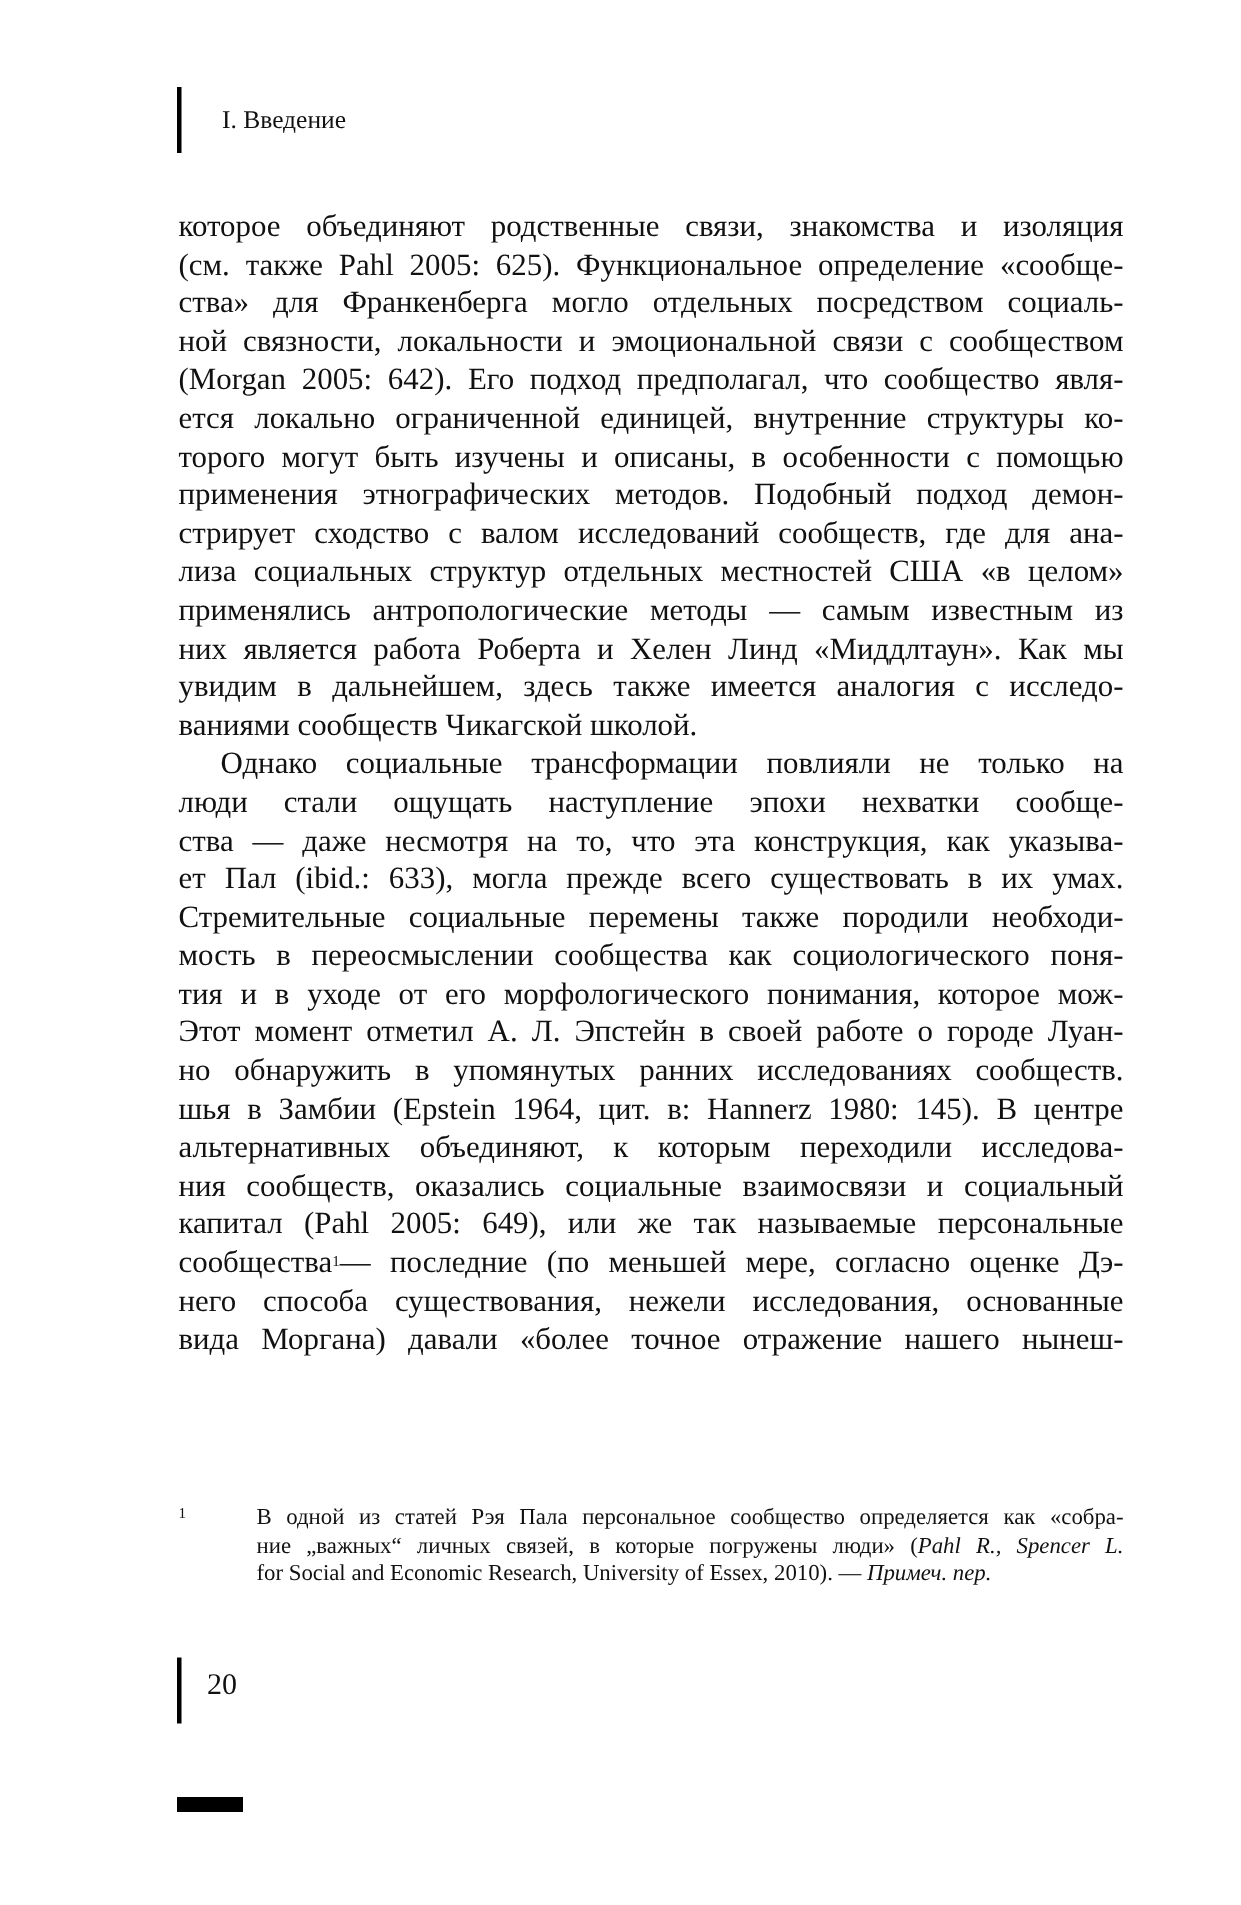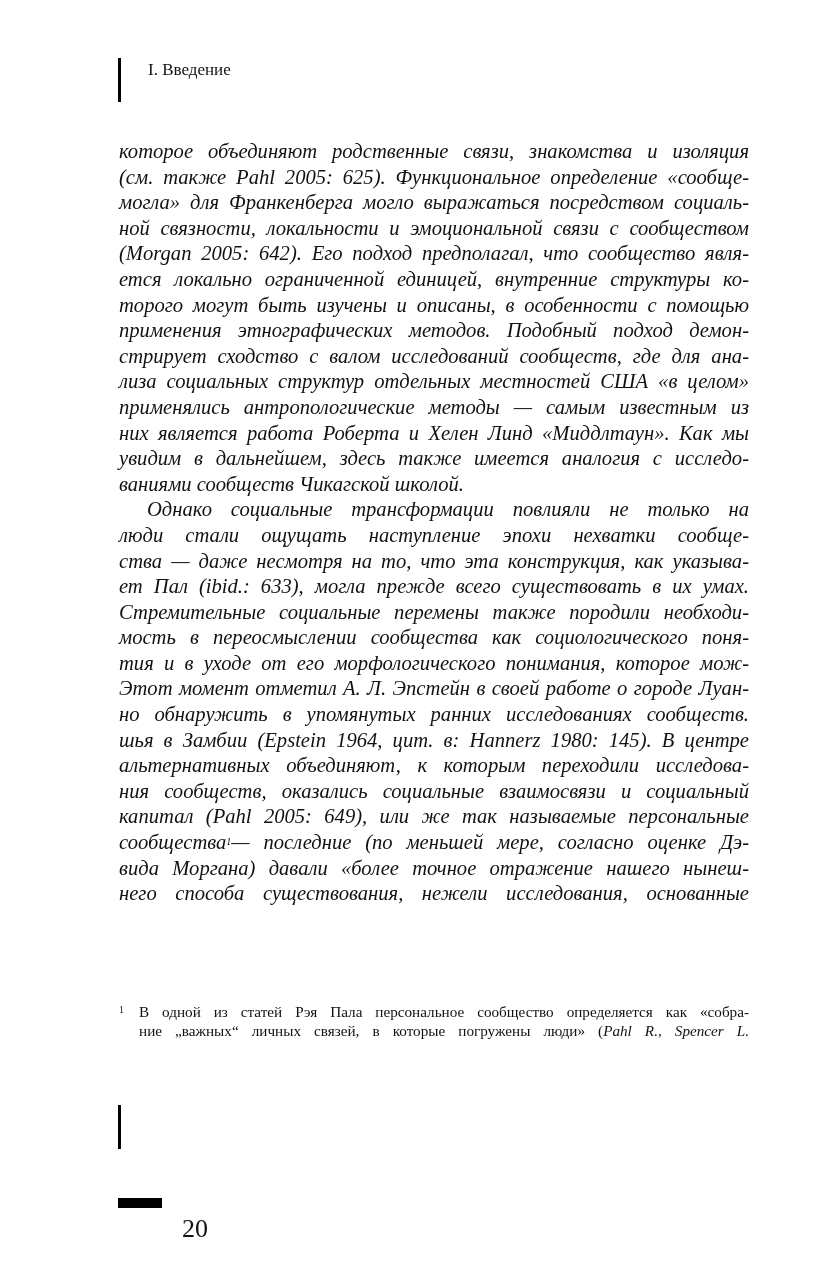--- a/index.html
+++ b/index.html
@@ -1,43 +1,43 @@
 <!DOCTYPE html>
 <html><head>
 <meta charset="utf-8">
 <style>
   html, body { margin:0; padding:0; background:#ffffff; }
   body { width:827px; height:1270px; position:relative; overflow:hidden; font-family:"DejaVu Serif", "Liberation Serif", serif; color:#111; }
   .rule-top { position:absolute; left:118px; top:58px; width:3px; height:44px; background:#000; }
-  .header { position:absolute; left:148px; top:60px; font-family:"Liberation Serif", serif; font-size:17px; color:#111; }
+  .header { position:absolute; left:148px; top:70px; font-family:"Liberation Serif", serif; font-size:17px; color:#111; }
   .body-text { position:absolute; left:119px; top:139px; width:630px; font-family:"Liberation Serif", serif; font-size:20.6px; line-height:25.6px; text-align:justify; }
-  .line { display:block; white-space:nowrap; text-align:justify; text-align-last:justify; height:25.6px;font-style:italic; }
+  .line { display:block; white-space:nowrap; text-align:justify; text-align-last:justify; height:25.6px; }
   .line.last { text-align-last:left; }
   .line.indent { padding-left:28px; }
   .fn { position:absolute; left:119px; top:1003px; width:630px; font-family:"Liberation Serif", serif; font-size:15.2px; line-height:18.6px; }
   .fn-mark { position:absolute; left:0; top:-2px; font-size:10px; }
   .fn-body { margin-left:20px; }
-  .fn-line { display:block; white-space:nowrap; text-align:justify; text-align-last:justify; }
+  .fn-line { display:block; white-space:nowrap; text-align:justify; text-align-last:justify;margin-left:32px; }
   .fn-line.last { text-align-last:left; }
   i { }
   .rule-bottom { position:absolute; left:118px; top:1105px; width:3px; height:44px; background:#000; }
-  .page-num { position:absolute; left:138px; top:1214px; font-family:"Liberation Serif", serif; font-size:26px;margin-left:44px; }
+  .page-num { position:absolute; left:138px; top:1112px; font-family:"Liberation Serif", serif; font-size:20px; }
   .page-bar { position:absolute; left:118px; top:1198px; width:44px; height:10px; background:#000; }
   sup.fnref { font-size:10px; vertical-align:top; position:relative; top:-1px; }
 </style>
 </head>
 <body>
 
 <div class="rule-top"></div>
 <div class="header">I. Введение</div>
 
 <div class="body-text">
   <span class="line">которое объединяют родственные связи, знакомства и изоляция</span>
   <span class="line">(см. также Pahl 2005: 625). Функциональное определение «сообще-</span>
-  <span class="line">могла» для Франкенберга могло выражаться посредством социаль-</span>
+  <span class="line">ства» для Франкенберга могло отдельных посредством социаль-</span>
   <span class="line">ной связности, локальности и эмоциональной связи с сообществом</span>
   <span class="line">(Morgan 2005: 642). Его подход предполагал, что сообщество явля-</span>
   <span class="line">ется локально ограниченной единицей, внутренние структуры ко-</span>
   <span class="line">торого могут быть изучены и описаны, в особенности с помощью</span>
   <span class="line">применения этнографических методов. Подобный подход демон-</span>
   <span class="line">стрирует сходство с валом исследований сообществ, где для ана-</span>
   <span class="line">лиза социальных структур отдельных местностей США «в целом»</span>
   <span class="line">применялись антропологические методы — самым известным из</span>
   <span class="line">них является работа Роберта и Хелен Линд «Миддлтаун». Как мы</span>
   <span class="line">увидим в дальнейшем, здесь также имеется аналогия с исследо-</span>
@@ -49,27 +49,28 @@
   <span class="line">Стремительные социальные перемены также породили необходи-</span>
   <span class="line">мость в переосмыслении сообщества как социологического поня-</span>
   <span class="line">тия и в уходе от его морфологического понимания, которое мож-</span>
   <span class="line">Этот момент отметил А. Л. Эпстейн в своей работе о городе Луан-</span>
   <span class="line">но обнаружить в упомянутых ранних исследованиях сообществ.</span>
   <span class="line">шья в Замбии (Epstein 1964, цит. в: Hannerz 1980: 145). В центре</span>
   <span class="line">альтернативных объединяют, к которым переходили исследова-</span>
   <span class="line">ния сообществ, оказались социальные взаимосвязи и социальный</span>
   <span class="line">капитал (Pahl 2005: 649), или же так называемые персональные</span>
   <span class="line"><span>сообщества</span><sup class="fnref">1</sup><span>— последние (по меньшей мере, согласно оценке Дэ-</span></span>
+  <span class="line">него способа существования, нежели исследования, основанные</span>
   <span class="line">вида Моргана) давали «более точное отражение нашего нынеш-</span>
-  <span class="line">него способа существования, нежели исследования, основанные</span>
 </div>
 
 <div class="fn">
   <span class="fn-mark">1</span>
   <div class="fn-body">
     <span class="fn-line">В одной из статей Рэя Пала персональное сообщество определяется как «собра-</span>
     <span class="fn-line"><span>ние „важных“ личных связей, в которые погружены люди» (</span><i>Pahl R., Spencer L.</i></span>
+    <span class="fn-line last"><span>for Social and Economic Research, University of Essex, 2010). — </span><i>Примеч. пер.</i></span>
   </div>
 </div>
 
 <div class="rule-bottom"></div>
 <div class="page-num">20</div>
 <div class="page-bar"></div>
 
 </body></html>

